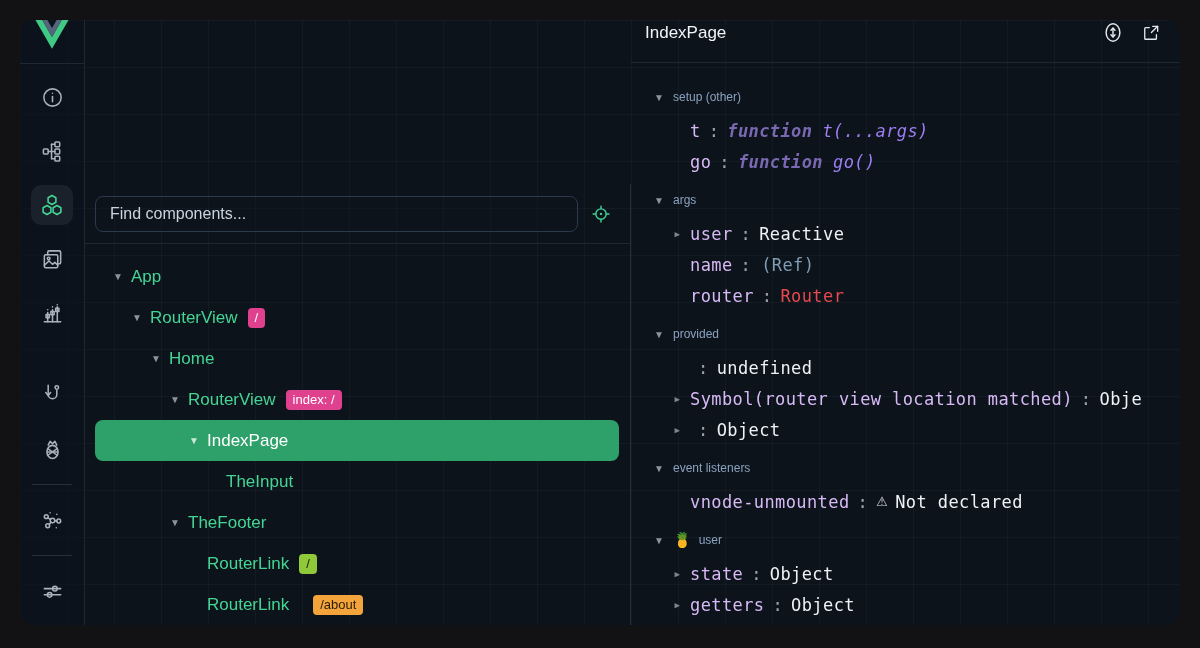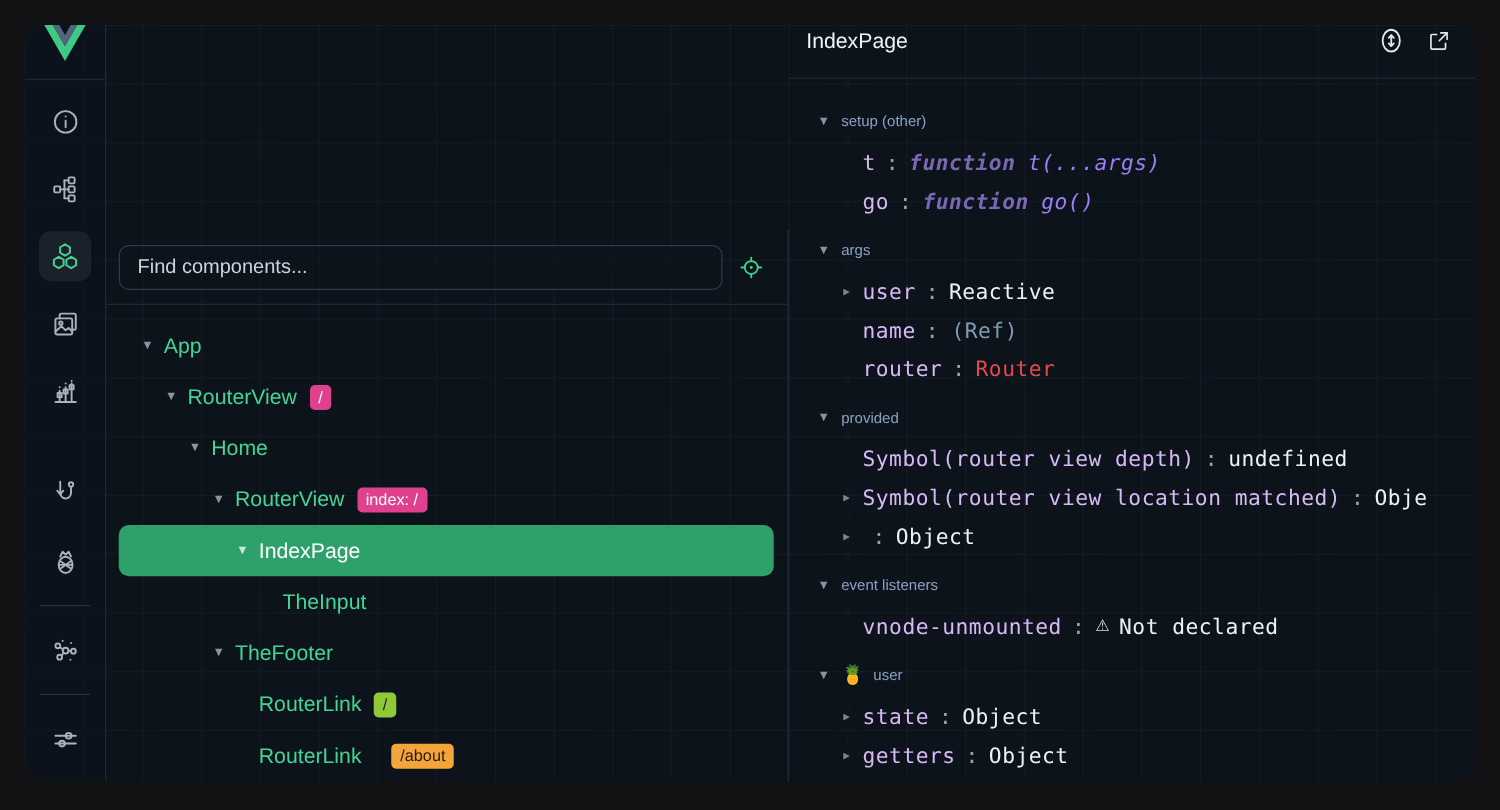--- a/index.html
+++ b/index.html
@@ -312,21 +312,20 @@
         </div>
       </div>
 
       <div class="section">
         <div class="sec-hd">
           <span class="tw">▼</span>
           <span class="sec-label">provided</span>
         </div>
         <div class="irow">
           <span class="tw leaf">▶</span>
-          <span class="ikey">Symbol(router view depth)</span>
           <span class="icolon">:</span>
           <span class="v-plain">undefined</span>
         </div>
         <div class="irow">
           <span class="tw">▶</span>
           <span class="ikey">Symbol(router view location matched)</span>
           <span class="icolon">:</span>
           <span class="v-plain">Obje</span>
         </div>
         <div class="irow">

